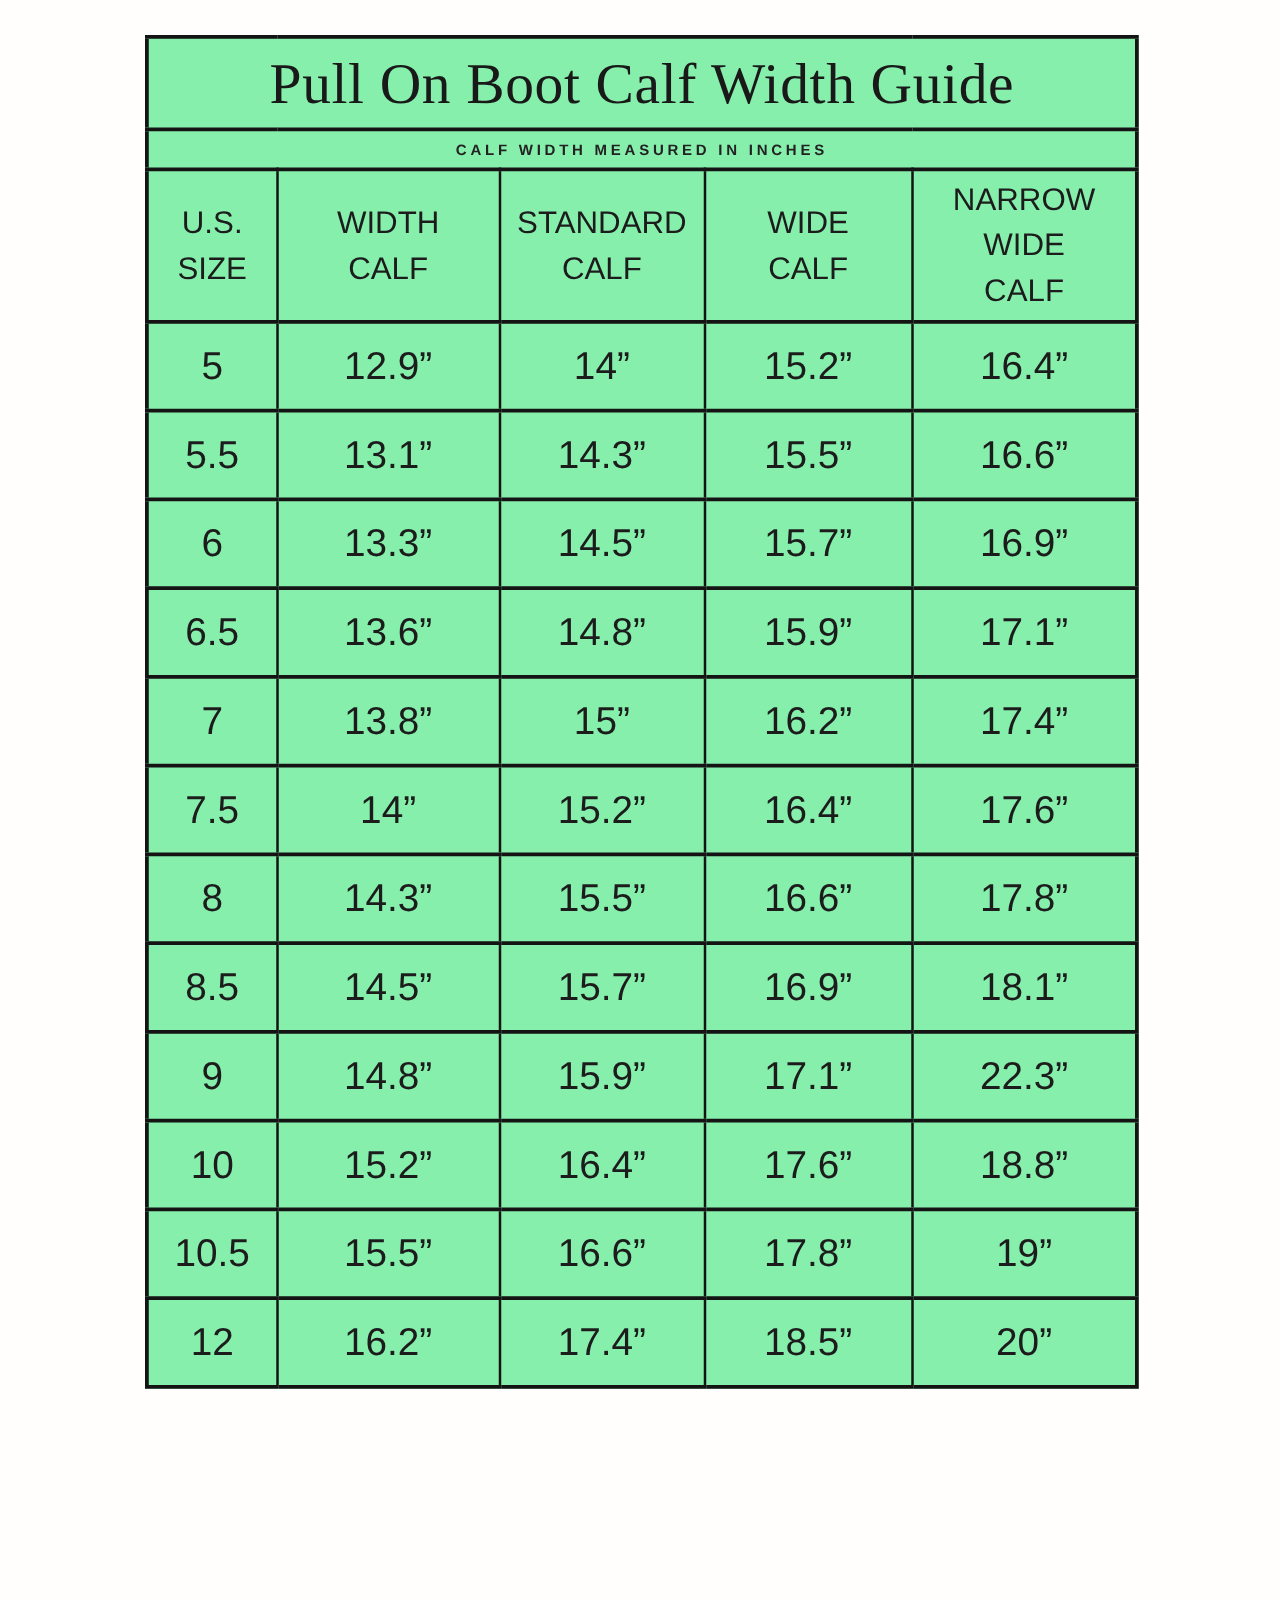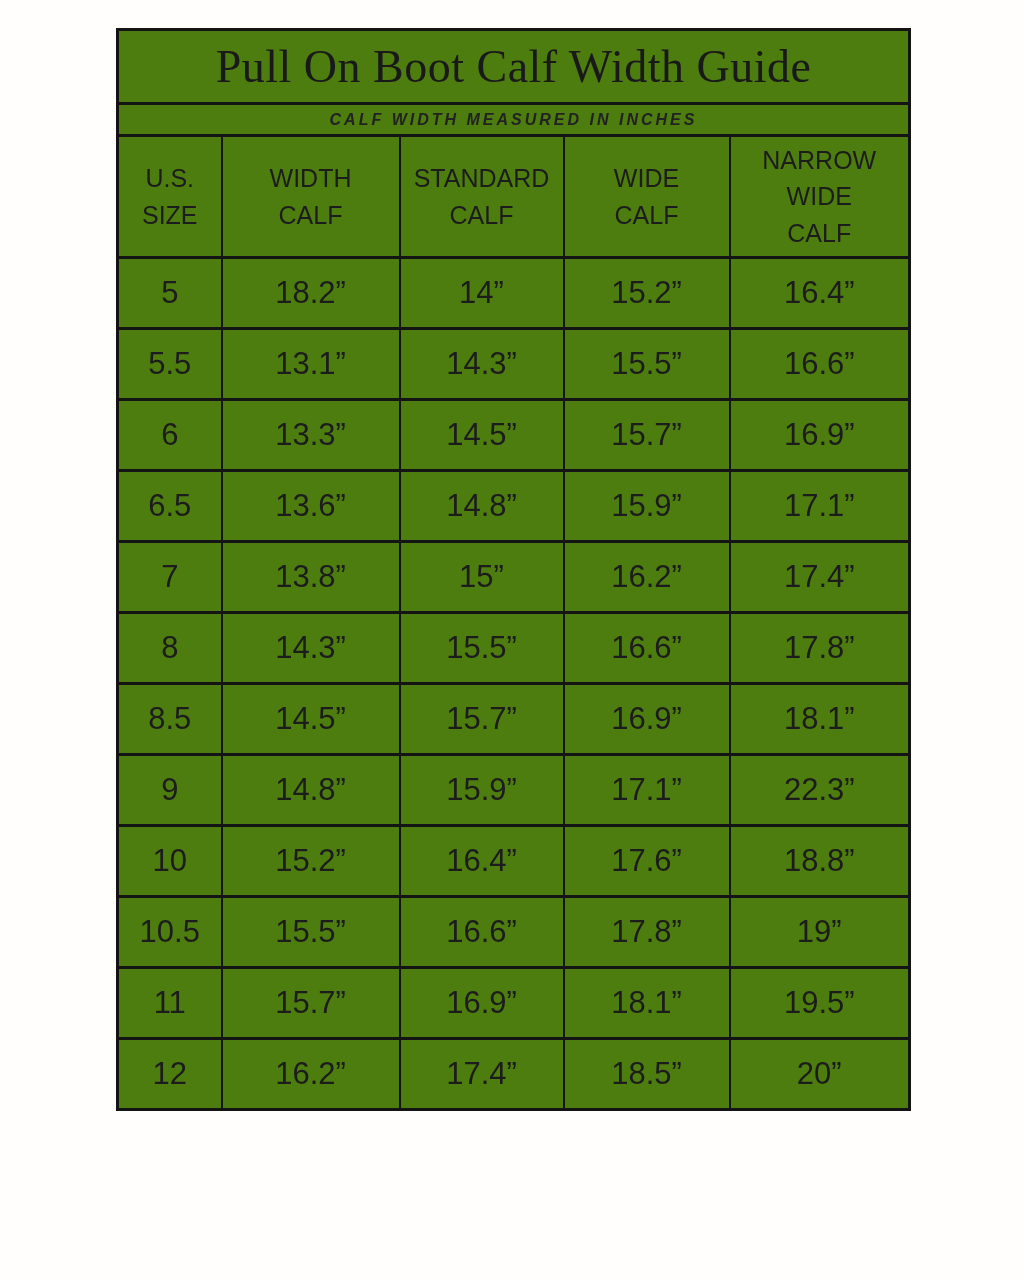--- a/index.html
+++ b/index.html
@@ -12,21 +12,21 @@
     color: #1c1c1c;
   }
 
   .guide-table {
     position: absolute;
     left: 116px;
     top: 28px;
     width: 792px;
     border-collapse: collapse;
     table-layout: fixed;
-    background: #4d7c0f;
+    background: #86efac;
   }
 
   .guide-table th,
   .guide-table td {
     border-style: solid;
     border-color: #141414;
     border-width: 3px 2px;       
     text-align: center;
     vertical-align: middle;
   }
@@ -38,25 +38,24 @@
     height: 74px;
     font-family: "Liberation Serif", "DejaVu Serif", serif;
     font-weight: 400;
     font-size: 46px;
     letter-spacing: 0.5px;
     color: #191919;
   }
 
   .subtitle-row th {
     height: 32px;
-    font-size: 16px;
+    font-size: 12px;
     font-weight: 700;
     letter-spacing: 3px;
     color: #222;
-    font-style: italic;
   }
 
   .col-header-row th {
     height: 122px;
     font-size: 25px;
     font-weight: 400;
     line-height: 1.45;
     color: #1c1c1c;
   }
 
@@ -106,21 +105,21 @@
       </th>
       <th>
         <span class="header-line">NARROW WIDE</span>
         <span class="header-line">CALF</span>
       </th>
     </tr>
   </thead>
   <tbody>
       <tr>
         <td>5</td>
-        <td>18.2”</td>
+        <td>12.9”</td>
         <td>14”</td>
         <td>15.2”</td>
         <td>16.4”</td>
       </tr>
       <tr>
         <td>5.5</td>
         <td>13.1”</td>
         <td>14.3”</td>
         <td>15.5”</td>
         <td>16.6”</td>
@@ -140,20 +139,27 @@
         <td>17.1”</td>
       </tr>
       <tr>
         <td>7</td>
         <td>13.8”</td>
         <td>15”</td>
         <td>16.2”</td>
         <td>17.4”</td>
       </tr>
       <tr>
+        <td>7.5</td>
+        <td>14”</td>
+        <td>15.2”</td>
+        <td>16.4”</td>
+        <td>17.6”</td>
+      </tr>
+      <tr>
         <td>8</td>
         <td>14.3”</td>
         <td>15.5”</td>
         <td>16.6”</td>
         <td>17.8”</td>
       </tr>
       <tr>
         <td>8.5</td>
         <td>14.5”</td>
         <td>15.7”</td>
@@ -175,27 +181,20 @@
         <td>18.8”</td>
       </tr>
       <tr>
         <td>10.5</td>
         <td>15.5”</td>
         <td>16.6”</td>
         <td>17.8”</td>
         <td>19”</td>
       </tr>
       <tr>
-        <td>11</td>
-        <td>15.7”</td>
-        <td>16.9”</td>
-        <td>18.1”</td>
-        <td>19.5”</td>
-      </tr>
-      <tr>
         <td>12</td>
         <td>16.2”</td>
         <td>17.4”</td>
         <td>18.5”</td>
         <td>20”</td>
       </tr>
     </tbody>
 </table>
 
 </body></html>

